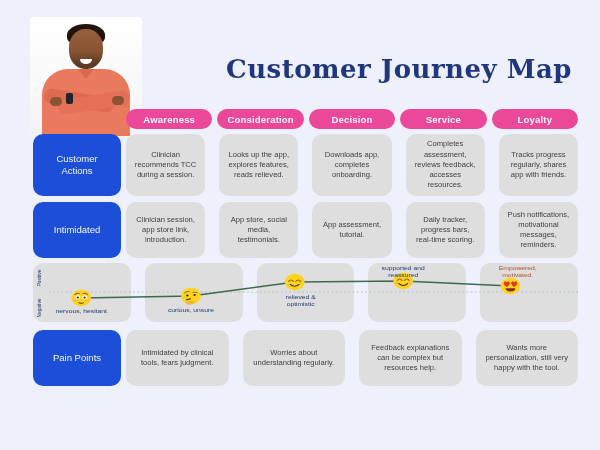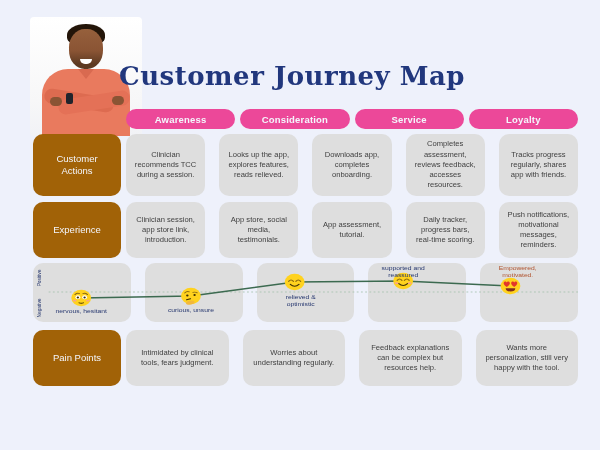--- a/index.html
+++ b/index.html
@@ -1,20 +1,20 @@
 <!DOCTYPE html>
 <html><head>
 <meta charset="utf-8">
 <style>
   html,body{margin:0;padding:0;}
   body{font-family:"Liberation Sans",sans-serif;}
   .canvas{position:relative;width:600px;height:450px;background:#eef1fb;overflow:hidden;}
 
   
-  .title{position:absolute;left:110px;top:52px;width:460px;margin:9px;text-align:left;
+  .title{position:absolute;left:110px;top:52px;width:460px;margin:2px;text-align:right;
     font-family:"DejaVu Serif",serif;font-weight:800;font-size:26px;letter-spacing:.5px;color:#21377d;}
 
   
   .photo{position:absolute;left:30px;top:17px;width:112px;height:119px;border-radius:4px;
     background:linear-gradient(180deg,#ffffff 0%,#f7f7f8 70%,#f1f2f6 100%);overflow:hidden;}
   .photo .hair{position:absolute;left:37px;top:7px;width:38px;height:22px;border-radius:50% 50% 40% 40%;background:#231509;}
   .photo .face{position:absolute;left:39px;top:12px;width:34px;height:40px;border-radius:46%;
     background:linear-gradient(180deg,#96603c 0%,#8a5434 55%,#5d3a22 88%);}
   .photo .smile{position:absolute;left:50px;top:42px;width:12px;height:5px;border-radius:0 0 10px 10px;background:#fff;}
   .photo .shirt{position:absolute;left:12px;top:52px;width:88px;height:67px;border-radius:26px 26px 0 0;background:#e97a5e;}
@@ -25,21 +25,21 @@
   .photo .hand{position:absolute;width:12px;height:9px;border-radius:5px;background:#8a5434;}
   .photo .hand.h1{left:20px;top:80px;}
   .photo .hand.h2{left:82px;top:79px;}
 
   
   .table{position:absolute;left:33px;top:109px;width:545px;}
   .stage-row{display:flex;gap:5px;margin:0 0 5px 93px;height:20px;}
   .stage-pill{flex:1;background:#ec4899;color:#f4f6fd;border-radius:10px;display:flex;align-items:center;justify-content:center;
     font-size:9.5px;font-weight:bold;letter-spacing:.2px;}
   .jrow{display:flex;gap:5px;}
-  .jrow .row-label{width:88px;flex:0 0 88px;background:#a16207;color:#f4f6fd;border-radius:10px;
+  .jrow .row-label{width:88px;flex:0 0 88px;background:#1d4ed8;color:#f4f6fd;border-radius:10px;
     display:flex;align-items:center;justify-content:center;text-align:center;font-size:9.5px;line-height:1.3;padding:2px 8px;box-sizing:border-box;}
   .jrow .cells{position:relative;display:flex;gap:14px;flex:1;}
   .cell{flex:1;background:#dedede;border-radius:10px;display:flex;align-items:center;justify-content:center;
     text-align:center;font-size:7.6px;line-height:1.35;color:#414141;padding:4px 7px;box-sizing:border-box;}
   .row-0{height:62px;margin-bottom:6px;}
   .row-1{height:56px;margin-bottom:5px;}
   .row-2{height:59px;margin-bottom:8px;}
   .row-3{height:56px;}
   .exp-overlay{position:absolute;left:0;top:0;width:100%;height:100%;pointer-events:none;}
 </style>
@@ -60,36 +60,37 @@
     <div class="hand h1"></div>
     <div class="hand h2"></div>
   </div>
 
   <h1 class="title">Customer Journey Map</h1>
 
   <div class="table">
     <div class="stage-row" id="stage-headers">
         <div class="stage-pill">Awareness</div>
         <div class="stage-pill">Consideration</div>
+        <div class="stage-pill">Decision</div>
         <div class="stage-pill">Service</div>
         <div class="stage-pill">Loyalty</div>
       </div>
     <div id="rows">
         <div class="jrow row-0">
           <div class="row-label">Customer Actions</div>
           <div class="cells">
             <div class="cell">Clinician recommends TCC during a session.</div>
             <div class="cell">Looks up the app, explores features, reads relieved.</div>
             <div class="cell">Downloads app, completes onboarding.</div>
             <div class="cell">Completes assessment, reviews feedback, accesses resources.</div>
             <div class="cell">Tracks progress regularly, shares app with friends.</div>
           </div>
         </div>
         <div class="jrow row-1">
-          <div class="row-label">Experience</div>
+          <div class="row-label">Intimidated</div>
           <div class="cells">
             <div class="cell">Clinician session, app store link, introduction.</div>
             <div class="cell">App store, social media, testimonials.</div>
             <div class="cell">App assessment, tutorial.</div>
             <div class="cell">Daily tracker, progress bars, real-time scoring.</div>
             <div class="cell">Push notifications, motivational messages, reminders.</div>
           </div>
         </div>
         <div class="jrow row-2">
           <div class="cells">

